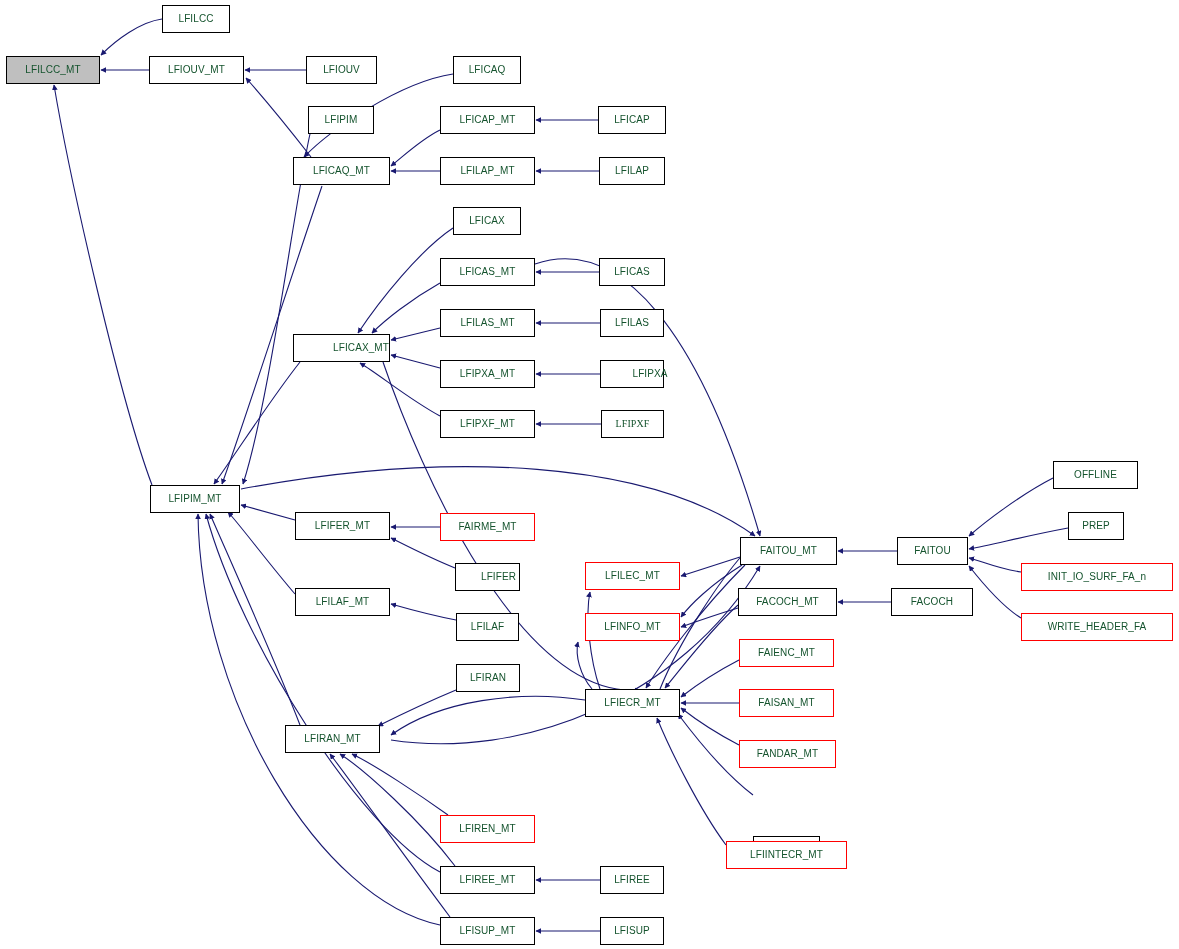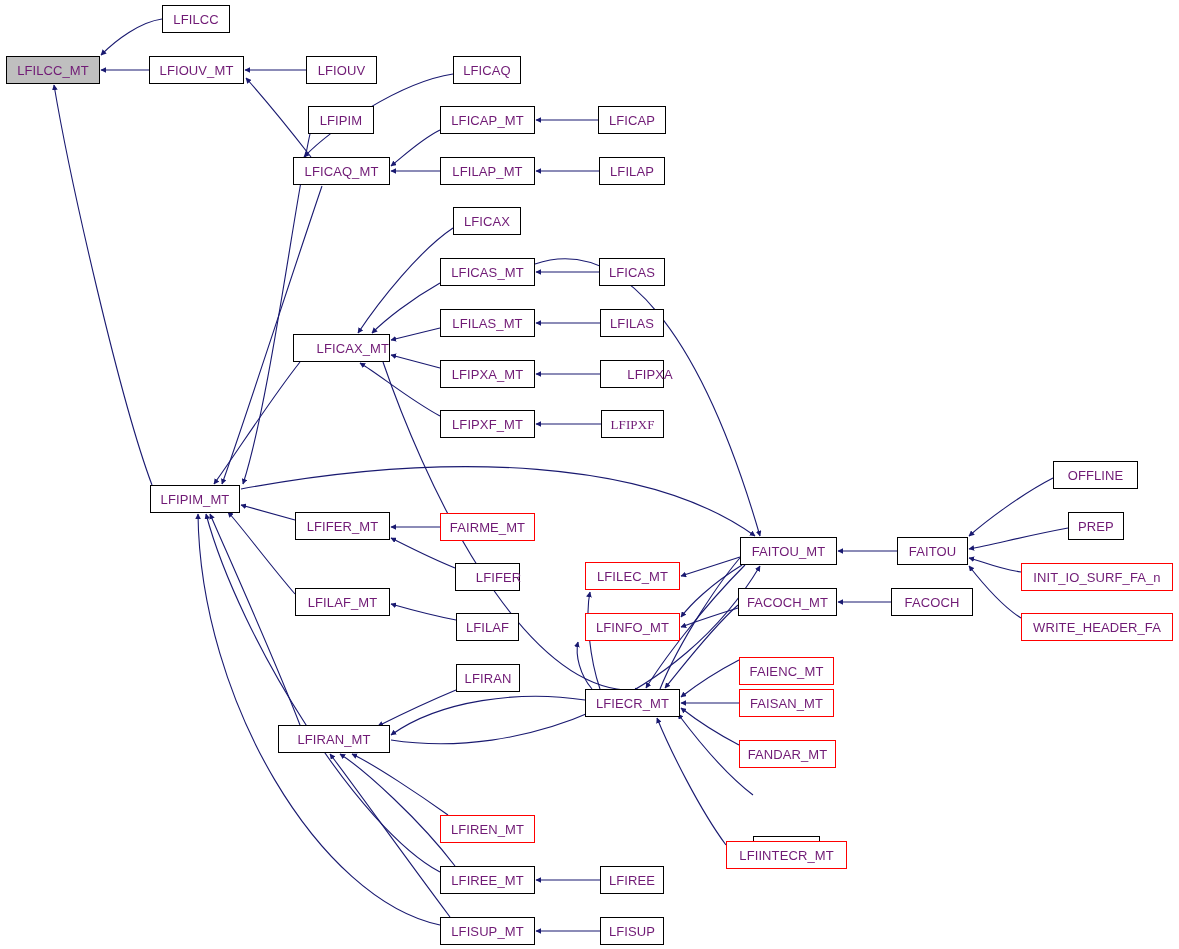--- a/index.html
+++ b/index.html
@@ -25,22 +25,22 @@
     pointer-events: none;
   }
   .node {
     position: absolute;
     box-sizing: border-box;
     display: flex;
     align-items: center;
     justify-content: center;
     background: #ffffff;
     border: 1px solid #000000;
-    color: #701a75;
-    font-size: 13px;
+    color: #14532d;
+    font-size: 10px;
     line-height: 1;
     letter-spacing: 0.1px;
     white-space: nowrap;
     z-index: 2;
     cursor: pointer;
   }
   .node.red {
     border-color: #ff0000;
   }
   .node.root {
@@ -229,33 +229,33 @@
       </div>
       <div class="node red" style="left: 585px; top: 613px; width: 95px; height: 28px;">
         <span class="node-label">LFINFO_MT</span>
       </div>
       <div class="node" style="left: 456px; top: 613px; width: 63px; height: 28px;">
         <span class="node-label">LFILAF</span>
       </div>
       <div class="node red" style="left: 1021px; top: 613px; width: 152px; height: 28px;">
         <span class="node-label">WRITE_HEADER_FA</span>
       </div>
-      <div class="node red" style="left: 739px; top: 657px; width: 95px; height: 28px;">
+      <div class="node red" style="left: 739px; top: 639px; width: 95px; height: 28px;">
         <span class="node-label">FAIENC_MT</span>
       </div>
       <div class="node" style="left: 456px; top: 664px; width: 64px; height: 28px;">
         <span class="node-label">LFIRAN</span>
       </div>
       <div class="node" style="left: 585px; top: 689px; width: 95px; height: 28px;">
         <span class="node-label">LFIECR_MT</span>
       </div>
       <div class="node red" style="left: 739px; top: 689px; width: 95px; height: 28px;">
         <span class="node-label">FAISAN_MT</span>
       </div>
-      <div class="node" style="left: 278px; top: 725px; width: 112px; height: 28px; justify-content: center;">
+      <div class="node" style="left: 285px; top: 725px; width: 95px; height: 28px; justify-content: center;">
         <span class="node-label">LFIRAN_MT</span>
       </div>
       <div class="node red" style="left: 739px; top: 740px; width: 97px; height: 28px;">
         <span class="node-label">FANDAR_MT</span>
       </div>
       <div class="node" style="left: 753px; top: 836px; width: 67px; height: 28px; text-align: right;">
         <span class="node-label">LFIECR</span>
       </div>
       <div class="node red" style="left: 440px; top: 815px; width: 95px; height: 28px;">
         <span class="node-label">LFIREN_MT</span>

